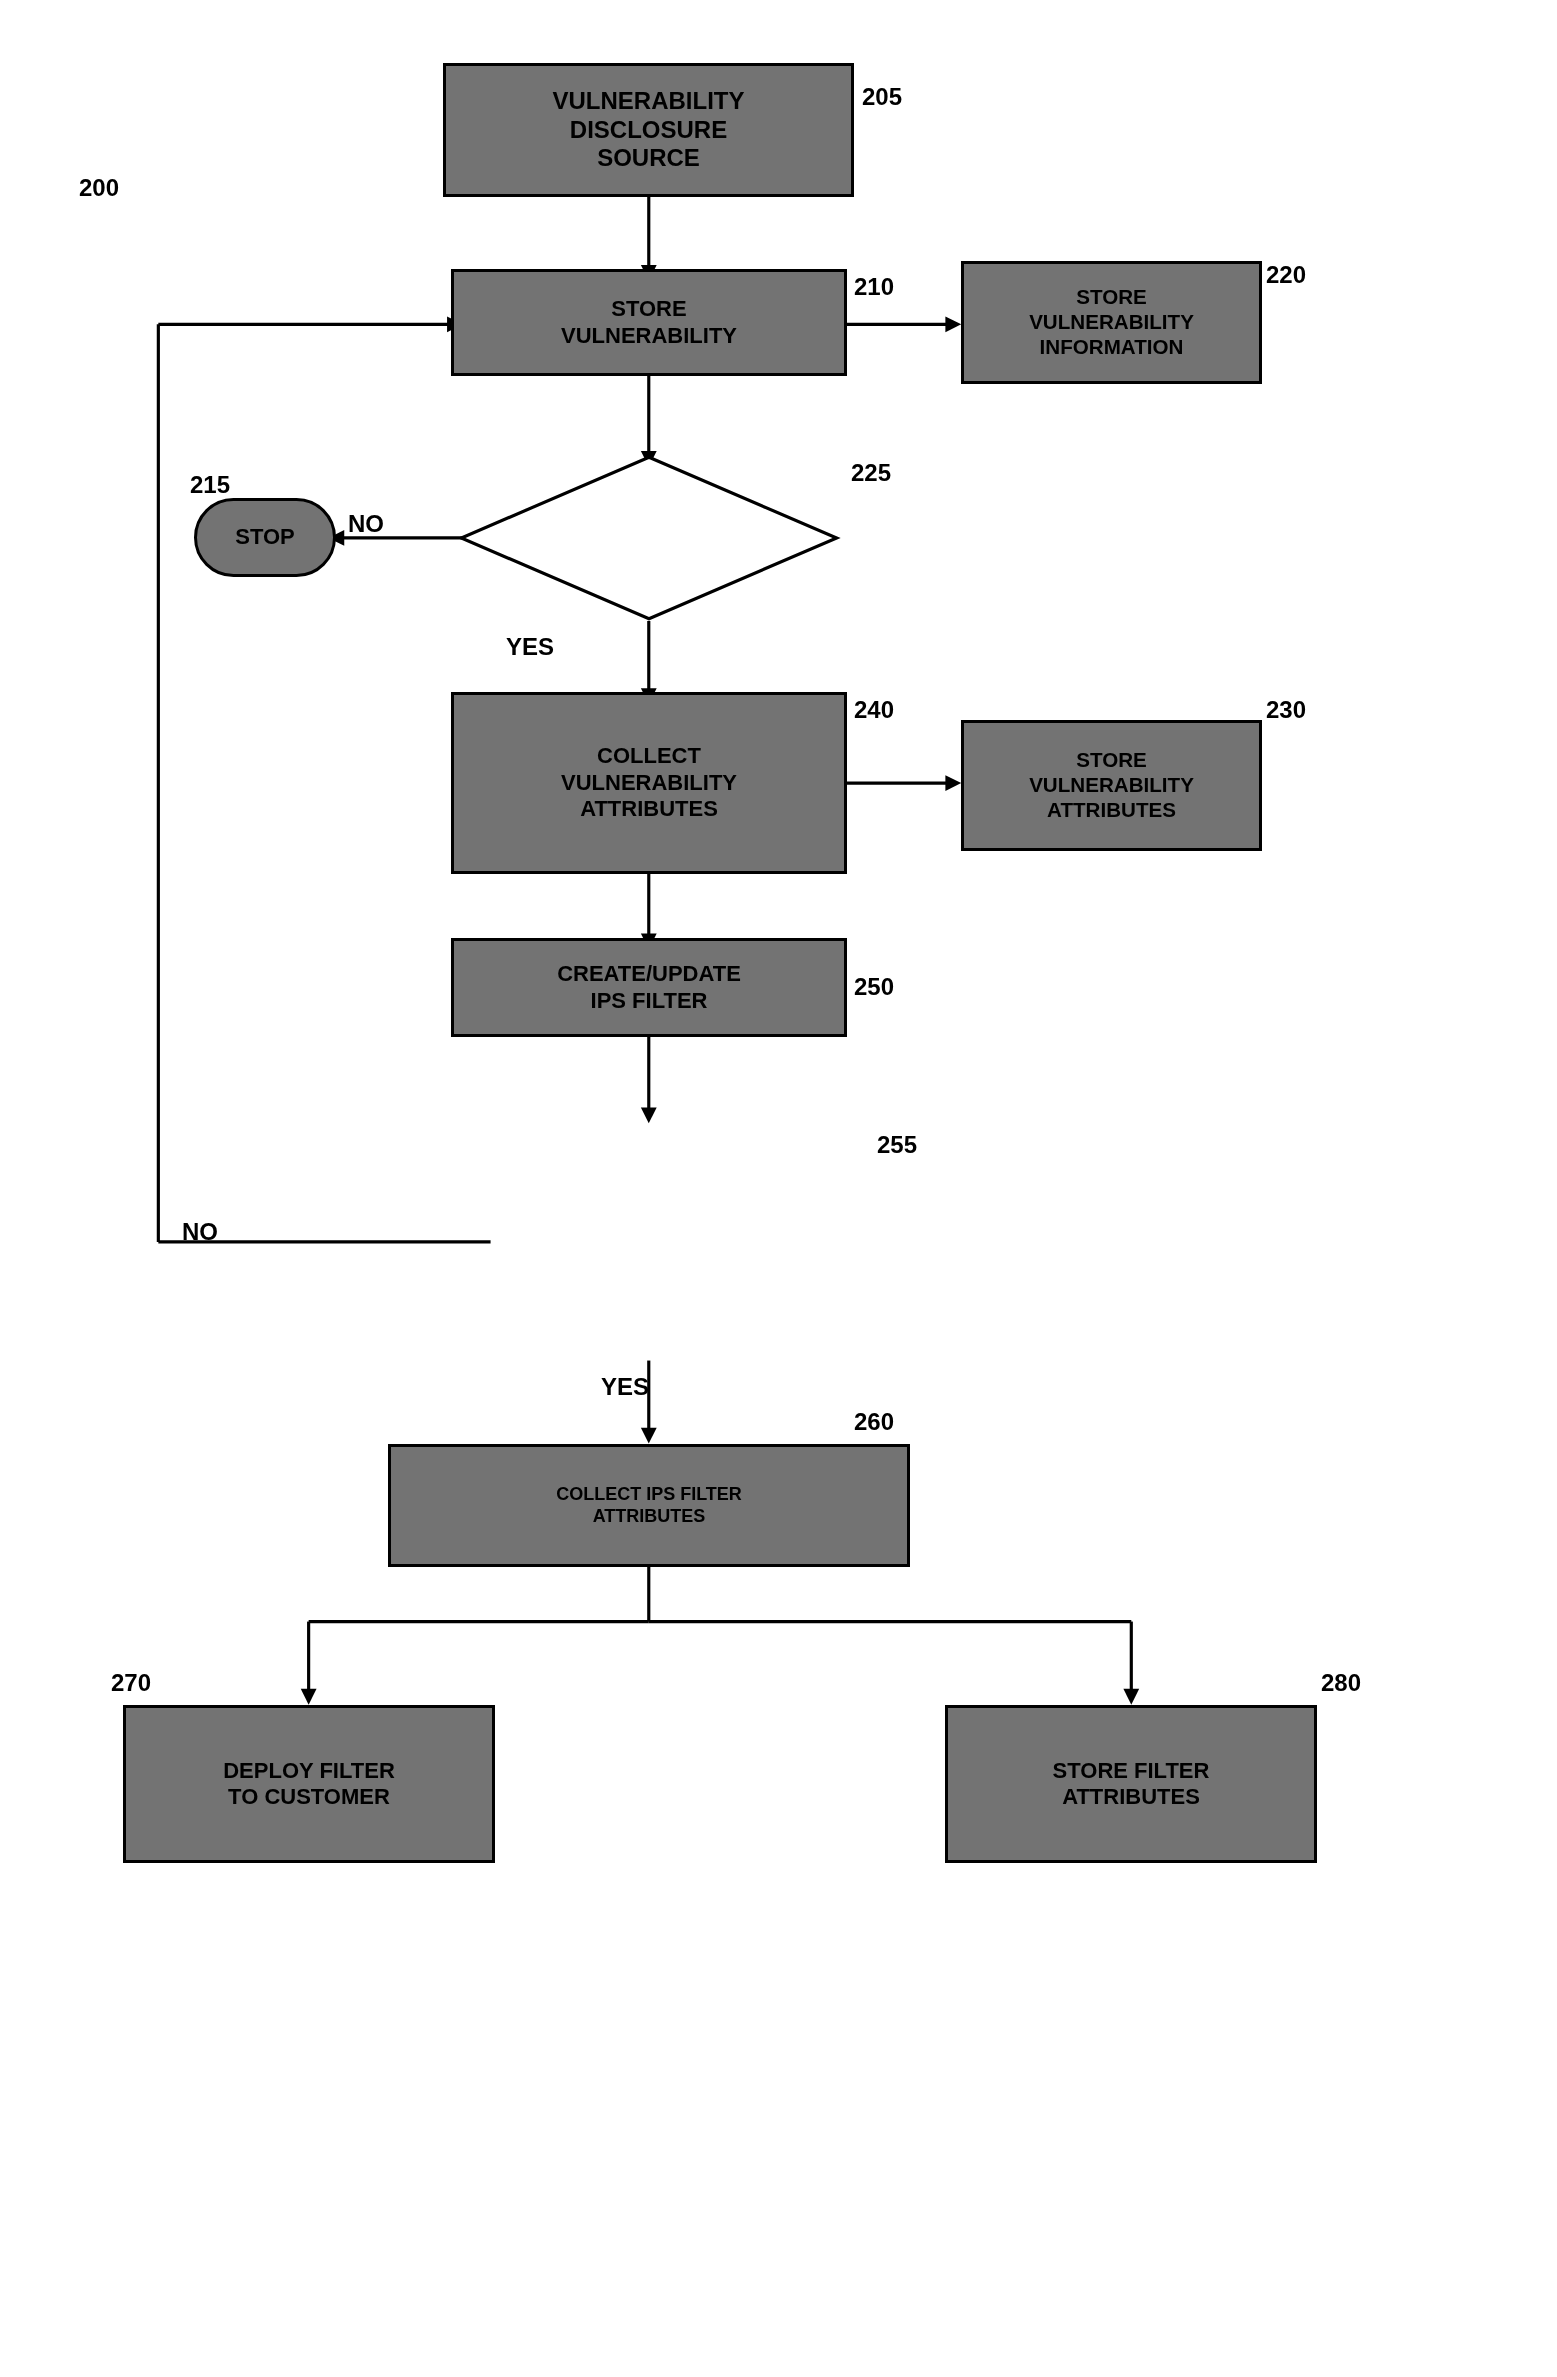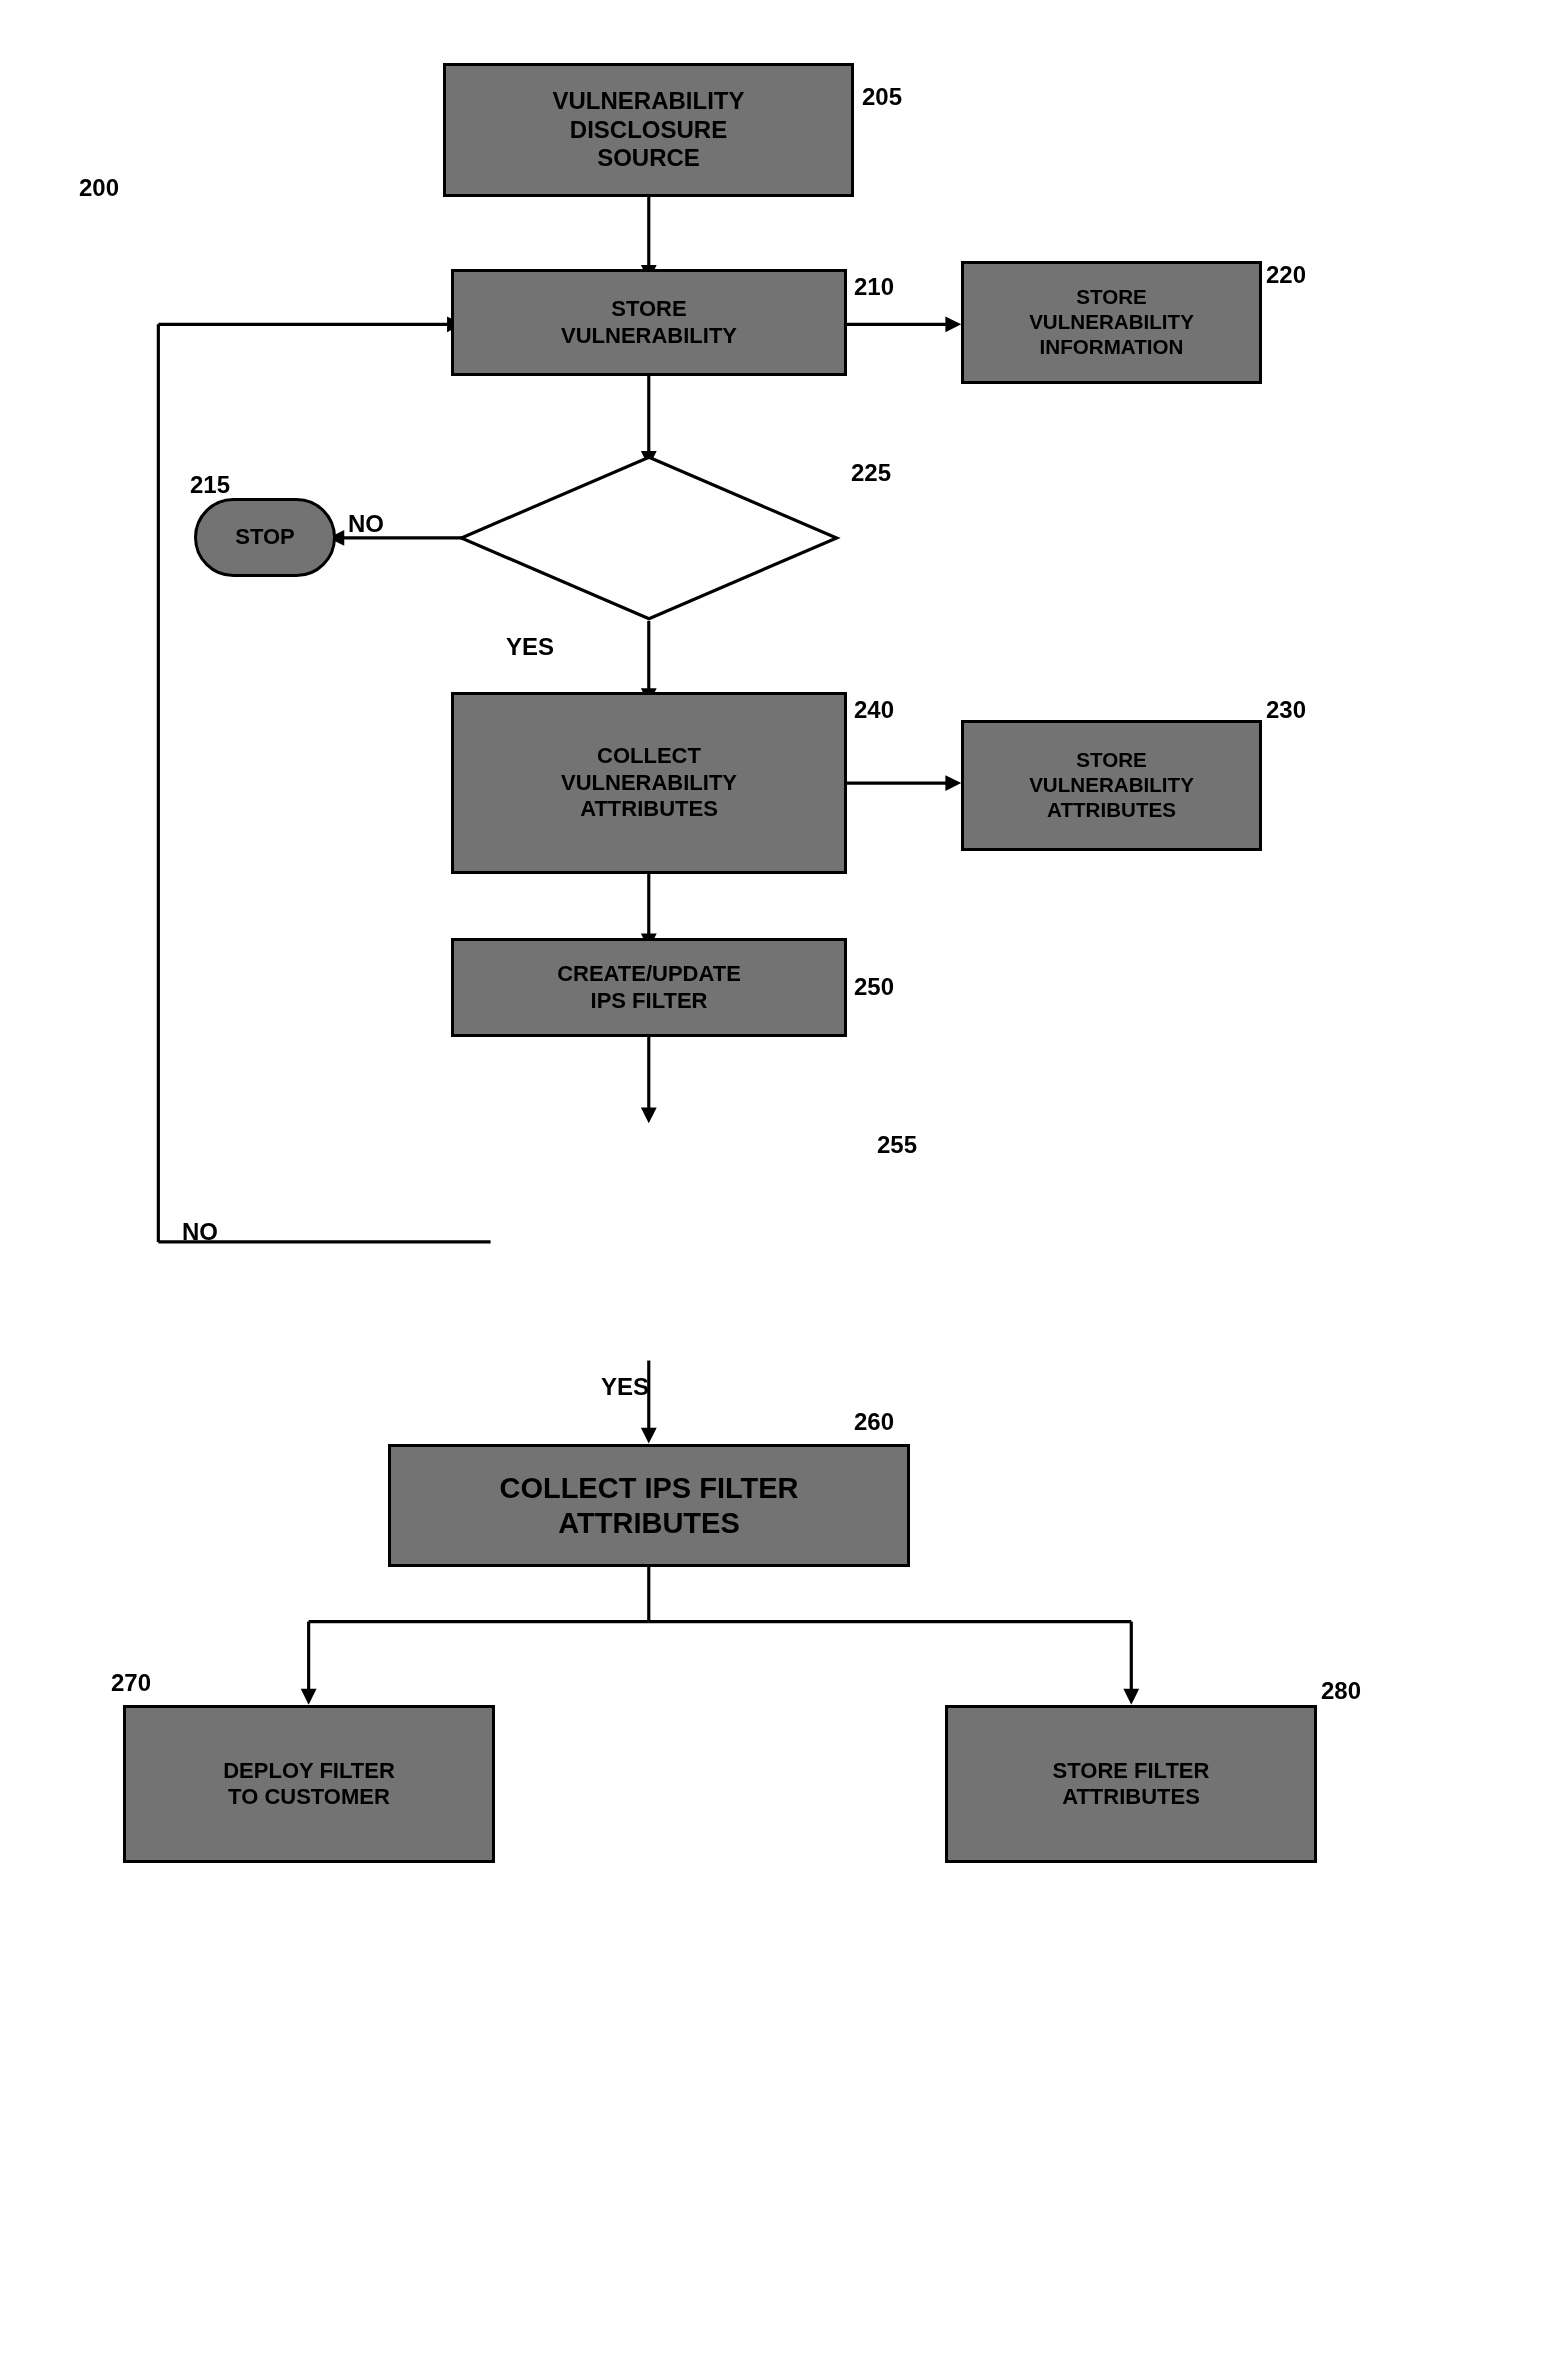--- a/index.html
+++ b/index.html
@@ -203,32 +203,32 @@
 
   <div class="label-num" style="left:877px; top:1131px;">255</div>
 
   <div class="yes-no-label" style="left:182px; top:1218px;">NO</div>
 
   <div class="yes-no-label" style="left:601px; top:1373px;">YES</div>
 
   <div class="label-num" style="left:854px; top:1408px;">260</div>
 
   <div class="node node-rect" style="left:388px; top:1444px; width:522px; height:123px;">
-    <span style="white-space:pre-line; font-size:29px;">COLLECT IPS FILTER
+    <span style="white-space:pre-line; font-size:18px;">COLLECT IPS FILTER
 ATTRIBUTES</span>
   </div>
 
   <div class="node node-rect" style="left:123px; top:1705px; width:372px; height:158px;">
     <span style="white-space:pre-line; font-size:22px;">DEPLOY FILTER
 TO CUSTOMER</span>
   </div>
 
   <div class="label-num" style="left:111px; top:1669px;">270</div>
 
   <div class="node node-rect" style="left:945px; top:1705px; width:372px; height:158px;">
     <span style="white-space:pre-line; font-size:22px;">STORE  FILTER
 ATTRIBUTES</span>
   </div>
 
-  <div class="label-num" style="left:1321px; top:1669px;margin-top:8px;">280</div>
+  <div class="label-num" style="left:1321px; top:1669px;">280</div>
 
 </div>
 
 
 </body></html>

